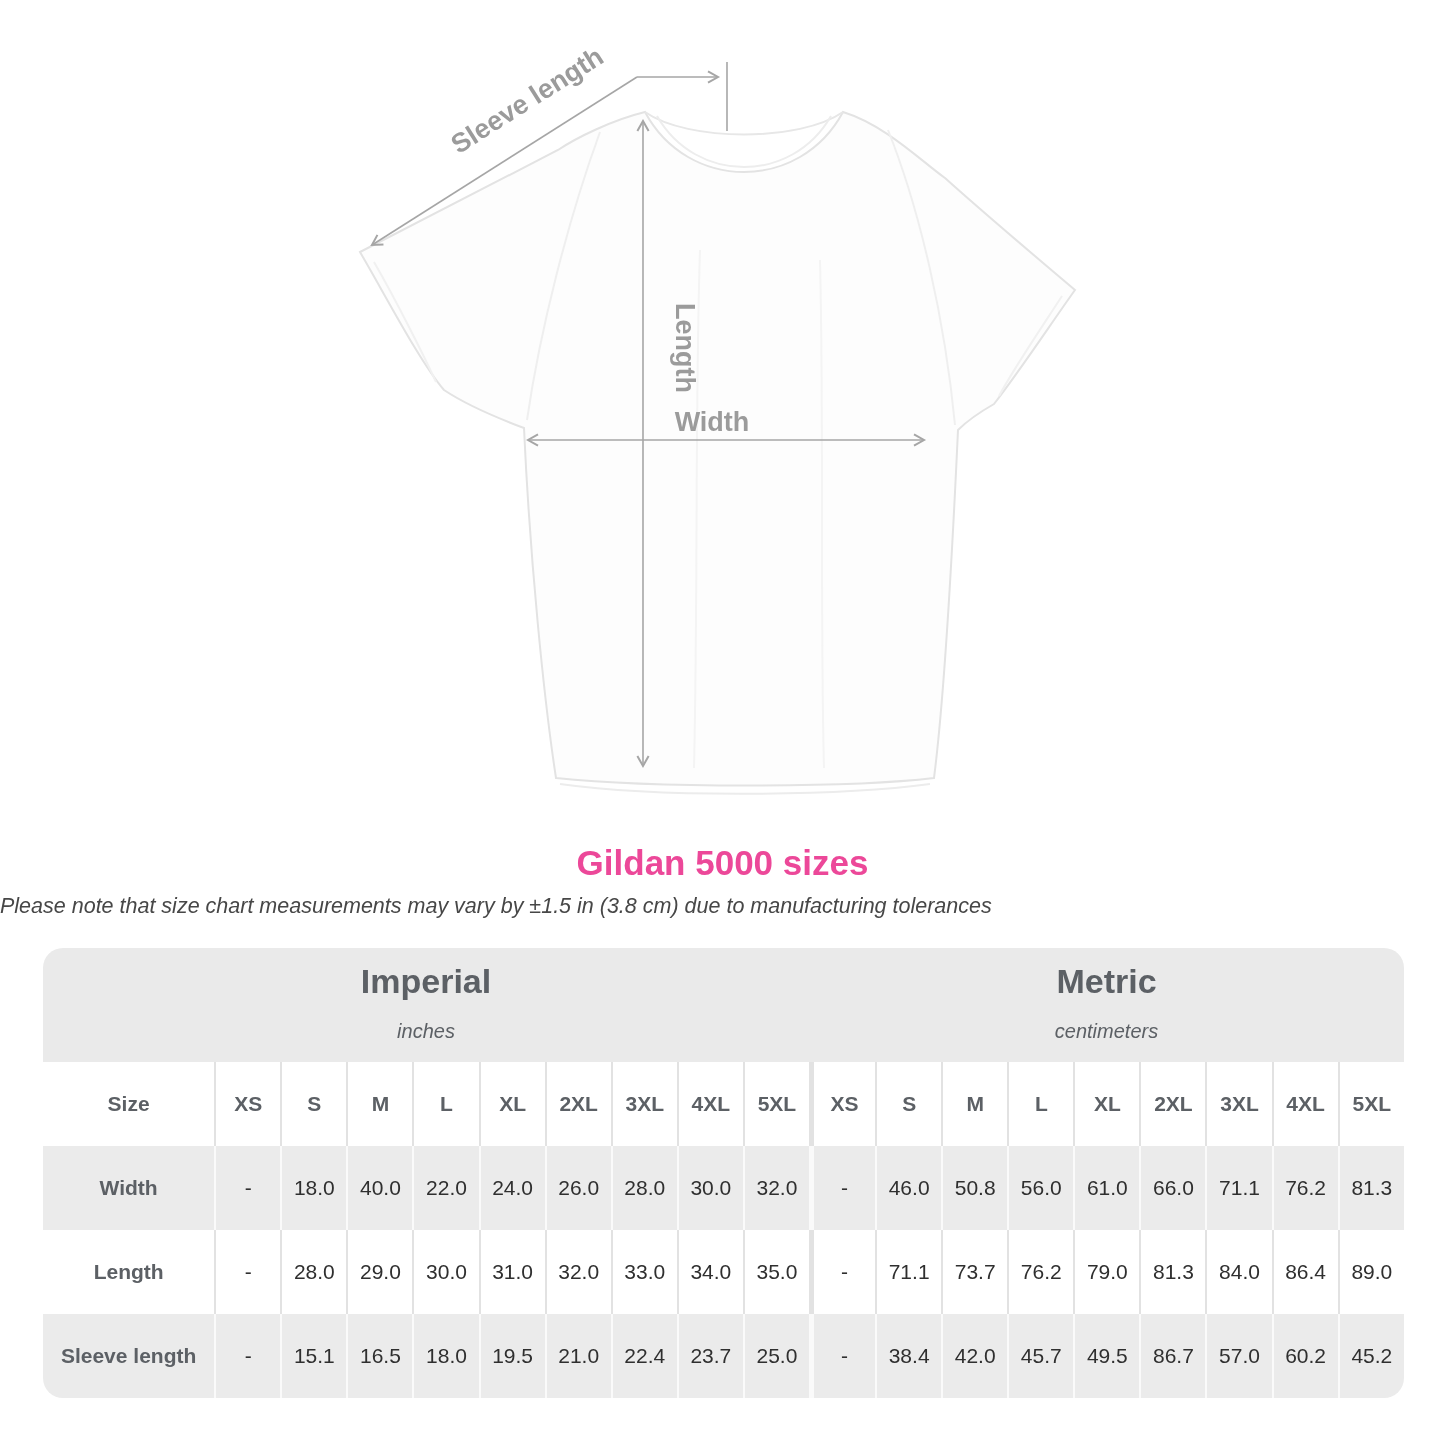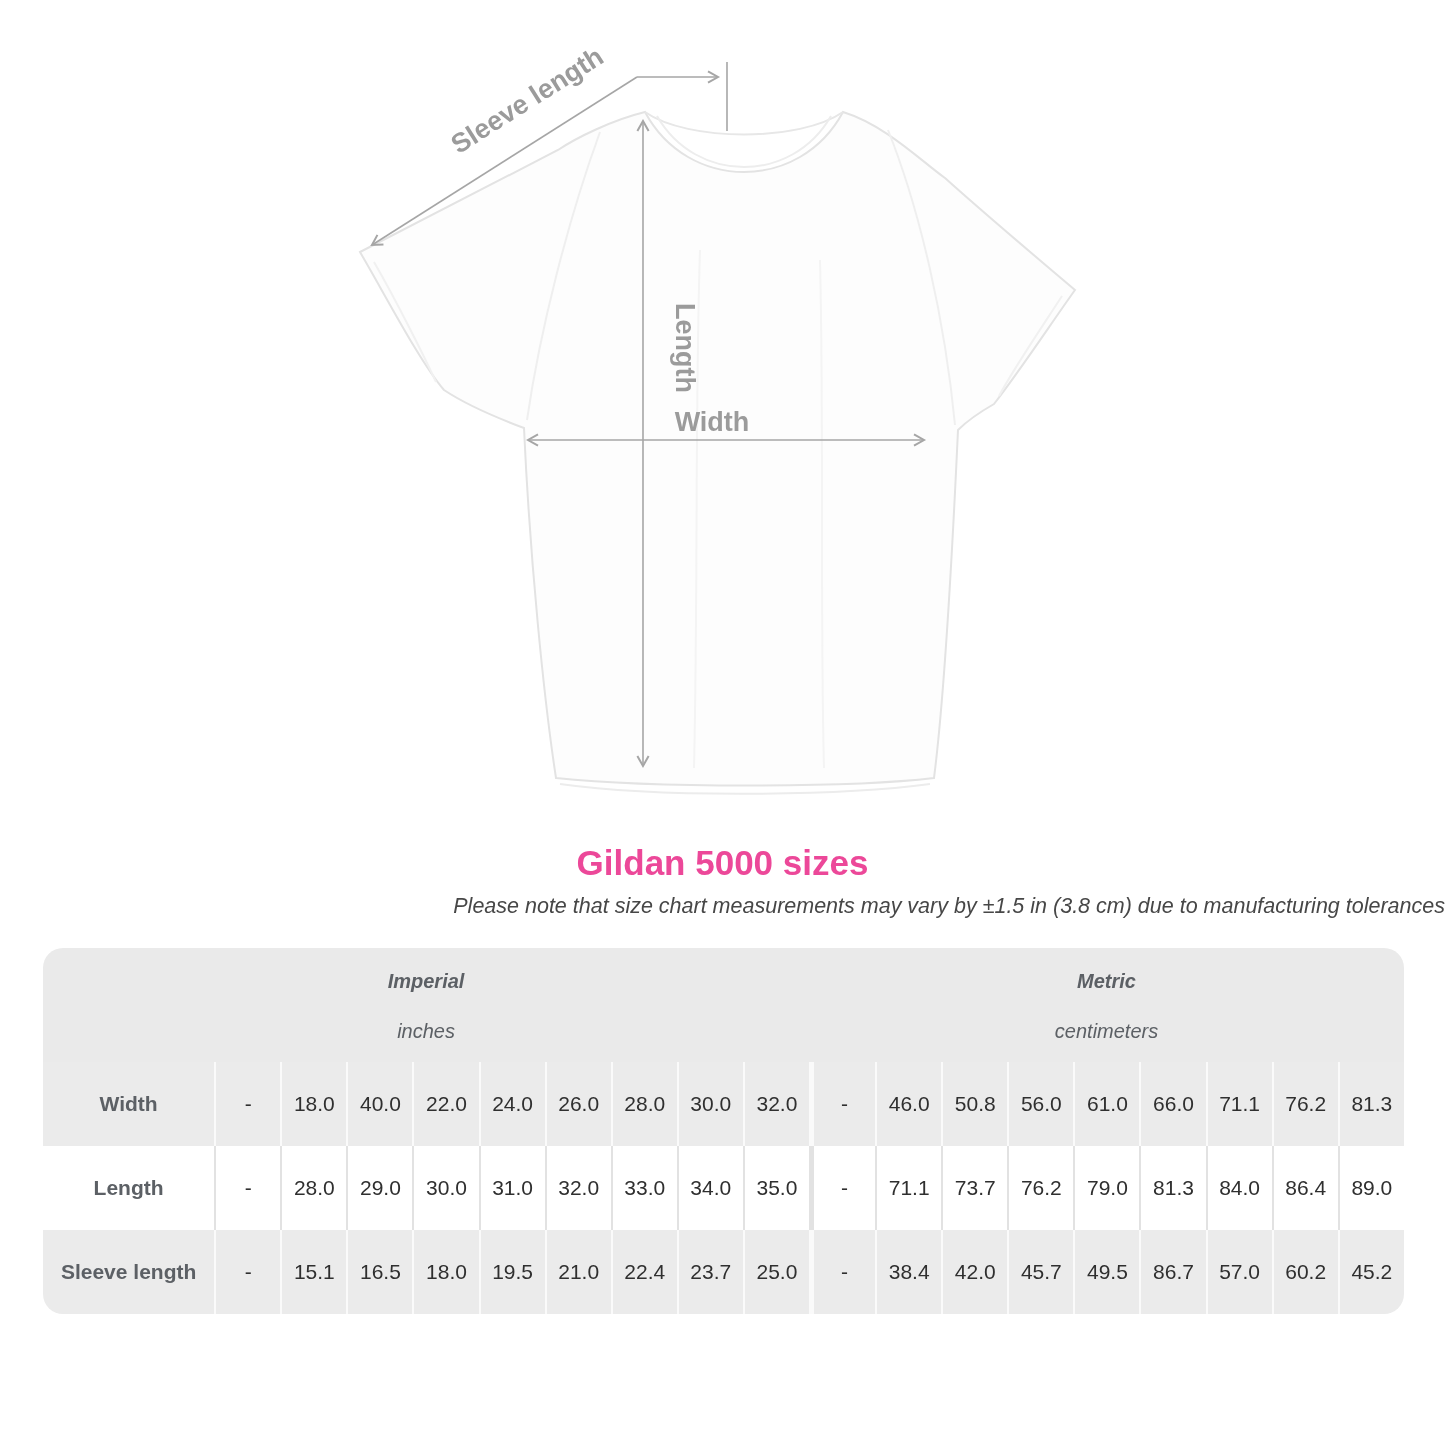--- a/index.html
+++ b/index.html
@@ -4,28 +4,28 @@
 <style>
   html,body{margin:0;padding:0;background:#ffffff;}
   .stage{position:relative;width:1445px;height:1445px;background:#ffffff;overflow:hidden;
          font-family:"Liberation Sans","DejaVu Sans",sans-serif;}
   
   .diagram-svg{position:absolute;left:0;top:0;}
   .dim-label{font-family:"Liberation Sans","DejaVu Sans",sans-serif;font-weight:bold;font-size:27px;}
   
   .page-title{position:absolute;left:0;top:843px;width:100%;text-align:center;
               font-size:35px;font-weight:bold;color:#ec4899;margin:0;}
-  .page-note{position:absolute;left:0;top:894px;width:100%;text-align:right;
+  .page-note{position:absolute;left:0;top:894px;width:100%;text-align:left;
              font-style:italic;font-size:21.5px;color:#474747;margin:0;}
   
   .table-wrap{position:absolute;left:43px;top:948px;width:1361px;border-radius:20px;overflow:hidden;}
   table.sizes{width:1361px;table-layout:fixed;border-collapse:separate;border-spacing:0;}
   table.sizes th,table.sizes td{box-sizing:border-box;text-align:center;vertical-align:middle;padding:0;}
   .units-row th{height:114px;background:#eaeaea;vertical-align:middle;}
-  .unit-name{font-size:20px;font-weight:bold;font-style:italic;color:#5c6065;line-height:30px;}
+  .unit-name{font-size:34px;font-weight:bold;color:#5c6065;line-height:30px;}
   .unit-sub{font-size:20px;font-style:italic;color:#5c6065;line-height:26px;margin-top:22px;font-weight:normal;}
   .sizes-row th{height:84px;background:#ffffff;font-size:21px;font-weight:bold;color:#5c6065;}
   .sizes-row th.size-th{border-left:2px solid #e2e2e2;}
   .sizes-row th.metric-start{border-left-width:5px;}
   tbody td{height:84px;font-size:21px;color:#2f2f2f;}
   tbody td.rowlabel{font-weight:bold;color:#5c6065;}
   tbody tr.row-gray td{background:#ebebeb;}
   tbody tr.row-white td{background:#ffffff;}
   tbody tr.row-gray td + td{border-left:2px solid #fafafa;}
   tbody tr.row-white td + td{border-left:2px solid #e2e2e2;}
@@ -103,20 +103,42 @@
         <tr class="units-row">
           <th colspan="10">
             <div class="unit-name">Imperial</div>
             <div class="unit-sub">inches</div>
           </th>
           <th colspan="9">
             <div class="unit-name">Metric</div>
             <div class="unit-sub">centimeters</div>
           </th>
         </tr>
+        <tr class="sizes-row" id="sizes-row">
+          <th class="rowlabel">Size</th>
+
+        <th class="size-th">XS</th>
+            <th class="size-th">S</th>
+            <th class="size-th">M</th>
+            <th class="size-th">L</th>
+            <th class="size-th">XL</th>
+            <th class="size-th">2XL</th>
+            <th class="size-th">3XL</th>
+            <th class="size-th">4XL</th>
+            <th class="size-th">5XL</th>
+            <th class="size-th metric-start">XS</th>
+            <th class="size-th">S</th>
+            <th class="size-th">M</th>
+            <th class="size-th">L</th>
+            <th class="size-th">XL</th>
+            <th class="size-th">2XL</th>
+            <th class="size-th">3XL</th>
+            <th class="size-th">4XL</th>
+            <th class="size-th">5XL</th>
+          </tr>
       </thead>
       <tbody id="data-body">
 
       <tr class="row-gray">
             <td class="rowlabel">Width</td>
             <td>-</td>
             <td>18.0</td>
             <td>40.0</td>
             <td>22.0</td>
             <td>24.0</td>

